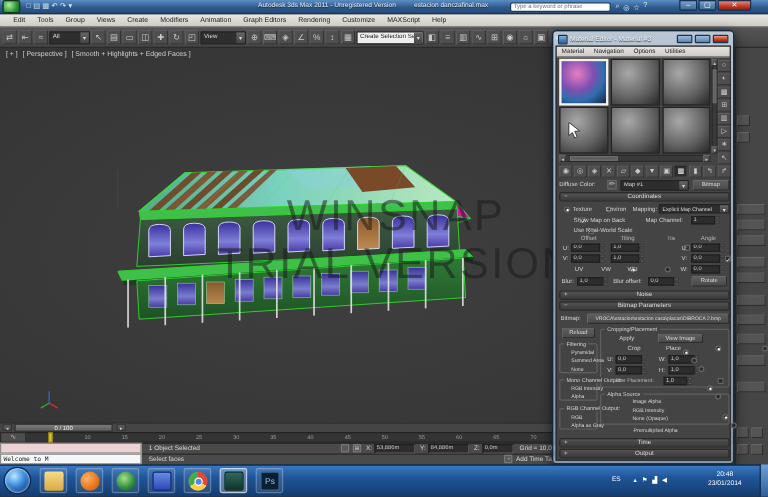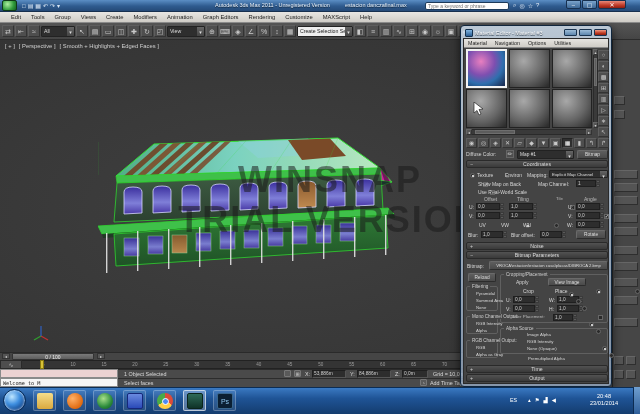--- a/index.html
+++ b/index.html
@@ -26,21 +26,21 @@
   .tgroup{display:flex;gap:1px;}
   .tgroup span,.ticon{width:12px;height:12px;background:#4e4e4e;border:1px solid #5e5e5e;border-bottom-color:#333;border-right-color:#333;color:#c9c9c9;font-size:7px;line-height:11px;text-align:center;border-radius:1px;overflow:hidden;}
   .combo{height:11px;background:#2e2e2e;border:1px solid #222;color:#ddd;display:flex;align-items:center;border-radius:1px;}
   .combo .cval{flex:1;padding:0 2px;font-size:5.2px;white-space:nowrap;overflow:hidden;}
   .combo .carr{width:7px;height:100%;background:linear-gradient(#666,#444);color:#ddd;text-align:center;font-size:5px;line-height:10px;}
   .combo.light{background:#eee;color:#222;}
   .combo.light .cval{color:#222;}
   
   .viewport{left:0;top:40px;width:612px;height:312px;background:radial-gradient(ellipse at 45% 55%,#404040,#373737 70%,#333);}
   .vplabel{left:5px;top:43px;color:#d0d0d0;font-size:5.8px;display:flex;gap:4px;}
-  .watermark{left:150px;top:160px;width:360px;text-align:center;color:rgba(25,25,25,0.52);font-weight:bold;font-size:36px;line-height:40px;letter-spacing:2px;white-space:nowrap;}
+  .watermark{left:150px;top:160px;width:360px;text-align:center;color:rgba(25,25,25,0.52);font-weight:normal;font-size:36px;line-height:40px;letter-spacing:2px;white-space:nowrap;}
   
   .cpanel{left:612px;top:40px;width:28px;height:347px;background:#464646;border-left:1px solid #2a2a2a;}
   .cpbtn{left:614px;width:24px;height:9px;background:#545454;border:1px solid #666;border-bottom-color:#2e2e2e;border-right-color:#2e2e2e;border-radius:1px;}
   
   .me{left:460px;top:25px;width:152px;height:362px;border-radius:4px;background:linear-gradient(rgba(205,220,235,.85),rgba(150,170,195,.8));box-shadow:0 3px 10px rgba(0,0,0,.65);border:1px solid #10263d;z-index:20;}
   .mecontent{left:463px;top:38px;width:146px;height:346px;background:#444;border:1px solid #2a2a2a;}
   .metitle{left:463px;top:27px;width:146px;height:11px;display:flex;align-items:center;gap:2px;padding:0 2px;}
   .metitle .micon{width:8px;height:8px;background:linear-gradient(#7fb4e0,#2a5d92);border:1px solid #14314e;border-radius:1px;}
   .metitle .mt{flex:1;color:#fff;font-size:5.5px;text-shadow:0 1px 1px #123;white-space:nowrap;overflow:hidden;}
   .mebtn{width:13px;height:7px;border:1px solid #1a3450;border-radius:1px;background:linear-gradient(#9cbcd8,#5d86ad);}

